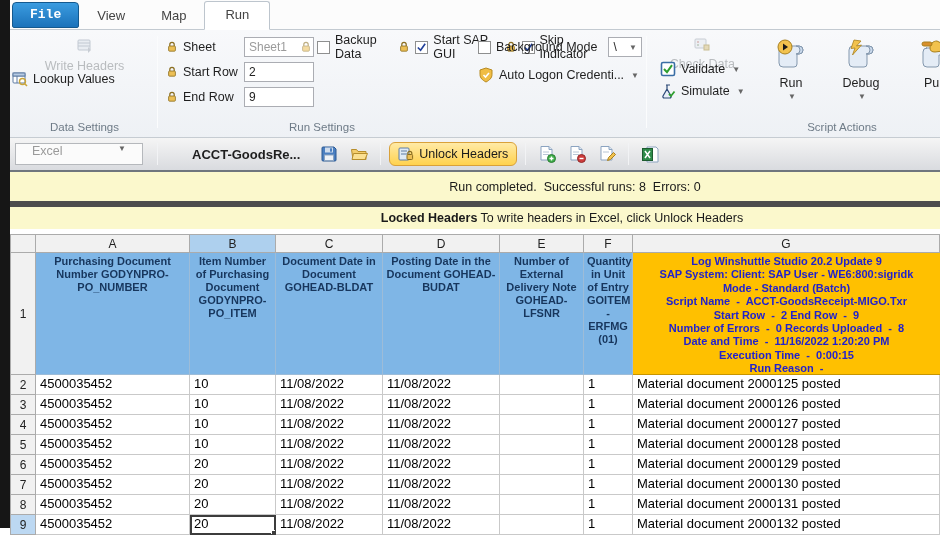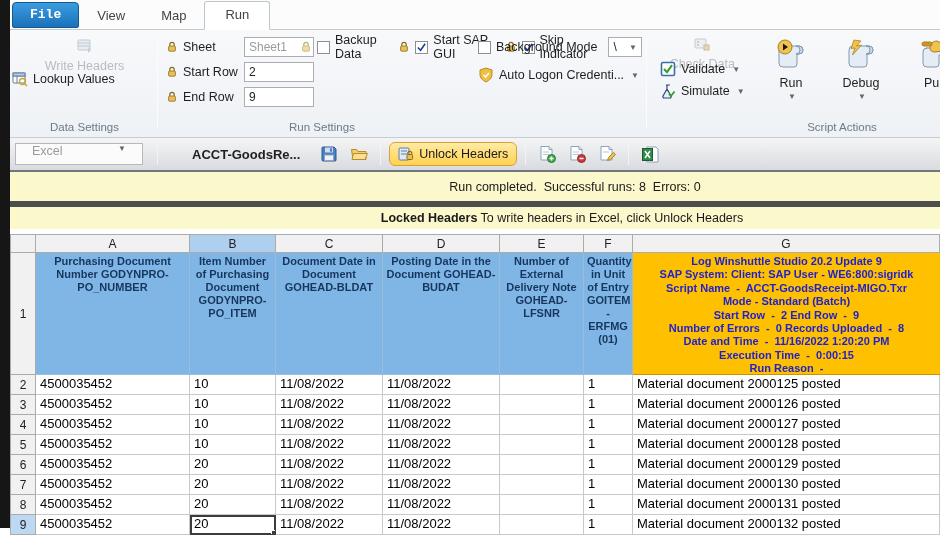--- a/index.html
+++ b/index.html
@@ -395,22 +395,22 @@
   <div class="rowhdr" style="height:122px;">1</div>
   <div class="hcell">Purchasing Document Number GODYNPRO-PO_NUMBER</div>
   <div class="hcell">Item Number of Purchasing Document GODYNPRO-PO_ITEM</div>
   <div class="hcell">Document Date in Document GOHEAD-BLDAT</div>
   <div class="hcell">Posting Date in the Document GOHEAD-BUDAT</div>
   <div class="hcell">Number of External Delivery Note GOHEAD-LFSNR</div>
   <div class="hcell">Quantity in Unit of Entry GOITEM -ERFMG (01)</div>
   <div class="logcell">
       <div>Log Winshuttle Studio 20.2 Update 9</div>
       <div>SAP System: Client: SAP User - WE6:800:sigridk</div>
+      <div>Mode - Standard (Batch)</div>
       <div>Script Name  -  ACCT-GoodsReceipt-MIGO.Txr</div>
-      <div>Mode - Standard (Batch)</div>
       <div>Start Row  -  2 End Row  -  9</div>
       <div>Number of Errors  -  0 Records Uploaded  -  8</div>
       <div>Date and Time  -  11/16/2022 1:20:20 PM</div>
       <div>Execution Time  -  0:00:15</div>
       <div>Run Reason  -</div>
     </div>
 
 <div class="rowhdr" style="height: 20px;">2</div>
     <div class="dcell">4500035452</div>
     <div class="dcell">10</div>

